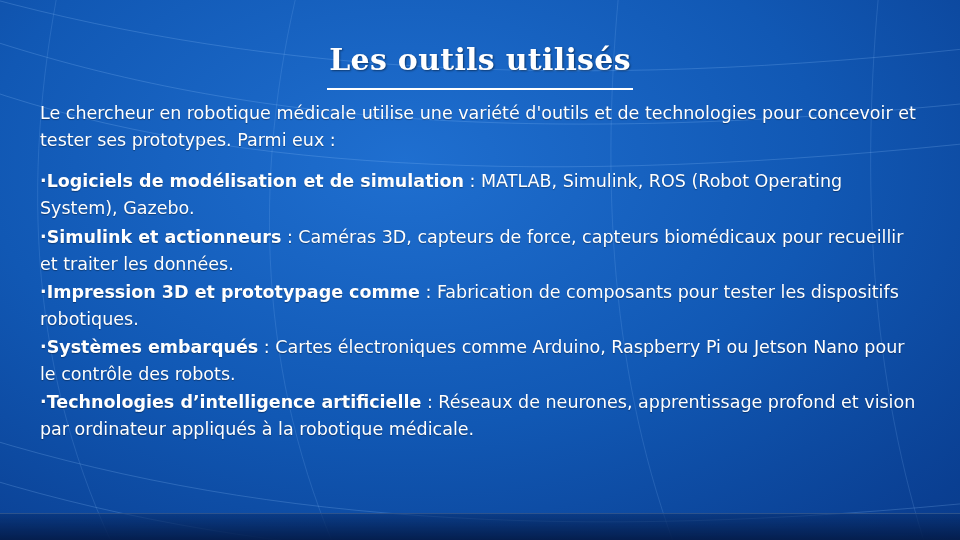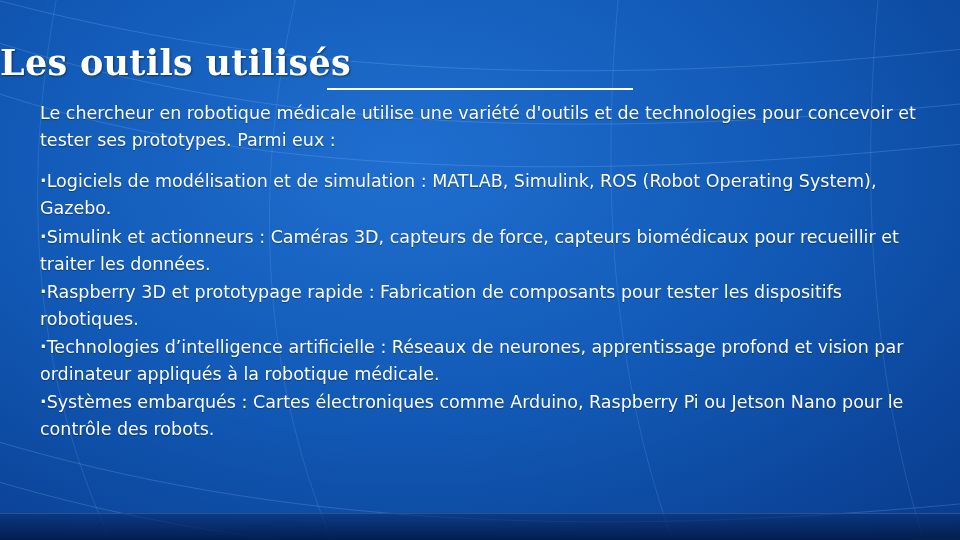--- a/index.html
+++ b/index.html
@@ -34,23 +34,24 @@
     bottom: 0;
     height: 26px;
     background: linear-gradient(180deg, rgba(7,46,110,0.55) 0%, rgba(4,28,74,0.95) 100%);
     border-top: 1px solid rgba(120,180,255,0.35);
   }
   .title {
     position: absolute;
     top: 42px;
     left: 0;
     width: 960px;
+    text-align: center;
     font-family: "DejaVu Serif", serif;
     font-weight: bold;
-    font-size: 35px;
+    font-size: 30px;
     color: #ffffff;
     letter-spacing: 0.3px;
     text-shadow: 1px 1px 2px rgba(0,0,0,0.45);
   }
   .title-underline {
     position: absolute;
     top: 88px;
     left: 50%;
     transform: translateX(-50%);
     width: 306px;
@@ -77,21 +78,21 @@
   }
   .bullets li {
     margin: 0 0 1px 0;
     padding: 0;
     text-indent: 0;
   }
   .bullet-dot {
     font-weight: bold;
   }
   .lead {
-    font-weight: normal;
+    font-weight: bold;
     text-align: center;
   }
   .rest {
     font-weight: normal;
   }
 </style>
 </head>
 <body>
 
 <div class="slide">
@@ -118,25 +119,25 @@
   <div class="body">
     <p class="intro">Le chercheur en robotique médicale utilise une variété d'outils et de technologies pour concevoir et tester ses prototypes. Parmi eux :</p>
     <ul class="bullets">
       <li>
         <span class="bullet-dot">·</span><span class="lead">Logiciels de modélisation et de simulation</span><span class="rest"> : MATLAB, Simulink, ROS (Robot Operating System), Gazebo.</span>
       </li>
       <li>
         <span class="bullet-dot">·</span><span class="lead">Simulink et actionneurs</span><span class="rest"> : Caméras 3D, capteurs de force, capteurs biomédicaux pour recueillir et traiter les données.</span>
       </li>
       <li>
-        <span class="bullet-dot">·</span><span class="lead">Raspberry 3D et prototypage rapide</span><span class="rest"> : Fabrication de composants pour tester les dispositifs robotiques.</span>
+        <span class="bullet-dot">·</span><span class="lead">Impression 3D et prototypage comme</span><span class="rest"> : Fabrication de composants pour tester les dispositifs robotiques.</span>
+      </li>
+      <li>
+        <span class="bullet-dot">·</span><span class="lead">Systèmes embarqués</span><span class="rest"> : Cartes électroniques comme Arduino, Raspberry Pi ou Jetson Nano pour le contrôle des robots.</span>
       </li>
       <li>
         <span class="bullet-dot">·</span><span class="lead">Technologies d’intelligence artificielle</span><span class="rest"> : Réseaux de neurones, apprentissage profond et vision par ordinateur appliqués à la robotique médicale.</span>
-      </li>
-      <li>
-        <span class="bullet-dot">·</span><span class="lead">Systèmes embarqués</span><span class="rest"> : Cartes électroniques comme Arduino, Raspberry Pi ou Jetson Nano pour le contrôle des robots.</span>
       </li>
     </ul>
   </div>
 
   <div class="bottom-band"></div>
 </div>
 
 </body></html>

